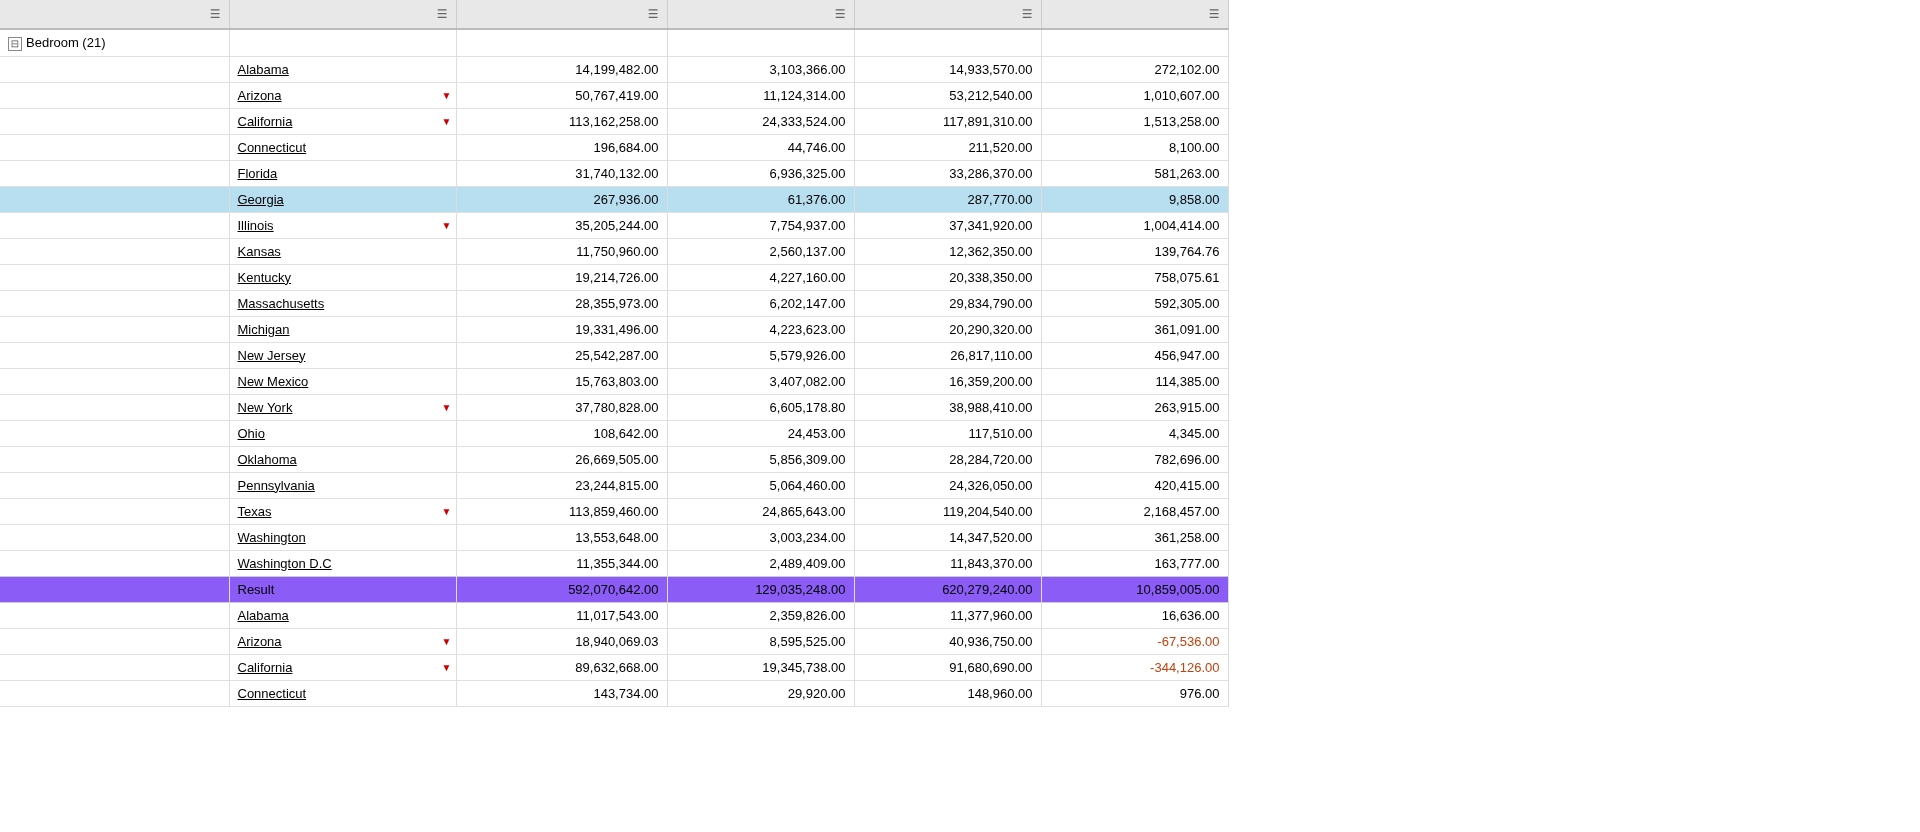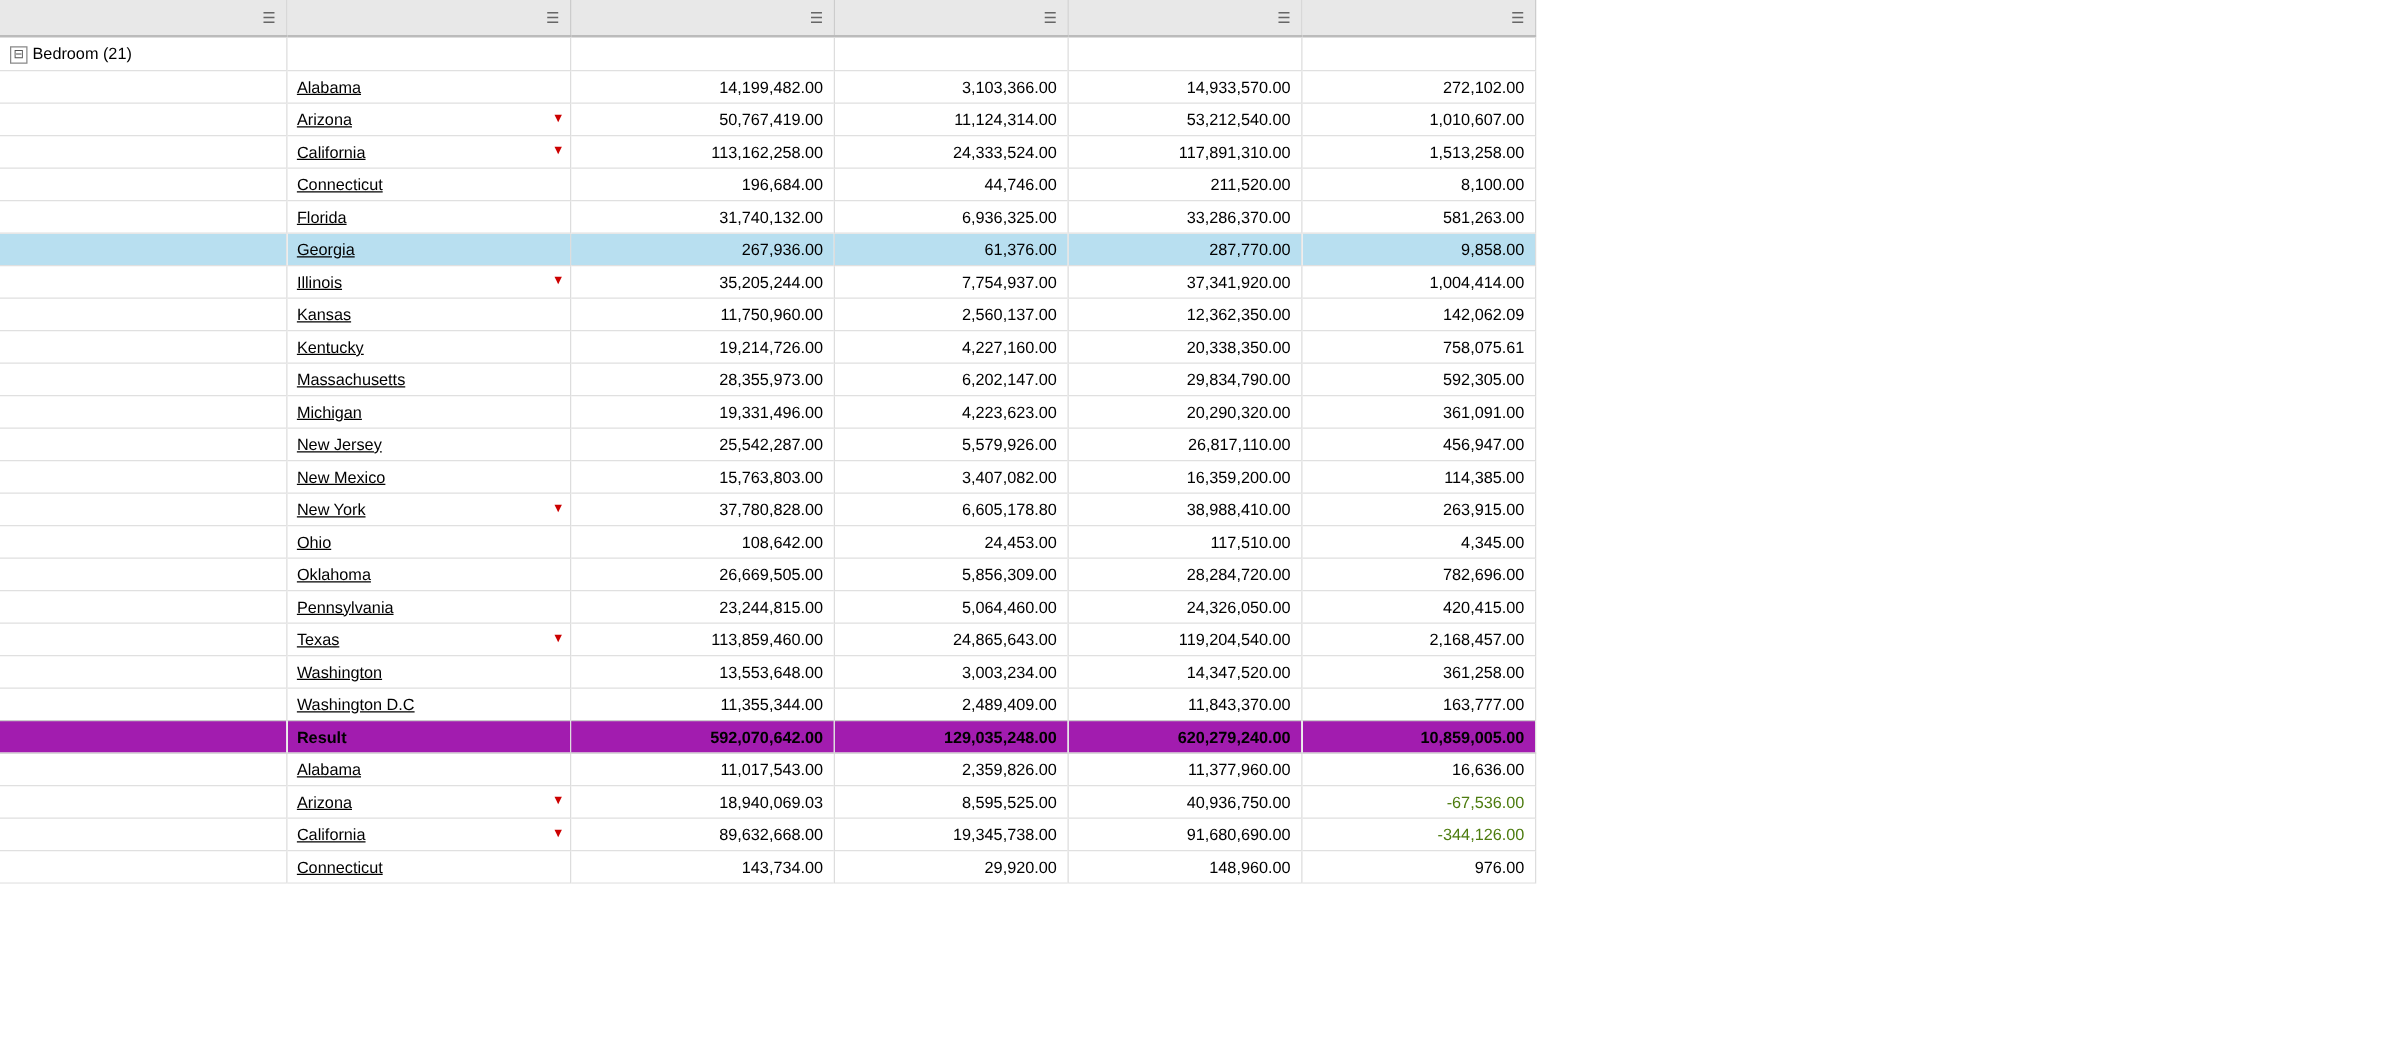--- a/index.html
+++ b/index.html
@@ -51,22 +51,22 @@
       cursor: pointer;
     }
 
     tbody tr {
       border-bottom: 1px solid #e0e0e0;
     }
     tbody tr.highlighted {
       background: #b8dff0;
     }
     tbody tr.result-row td {
-      font-weight: bold;
-      background: #a21caf;
+      font-weight: normal;
+      background: #8b5cf6;
       border-top: 1px solid #ccc;
       border-bottom: 1px solid #ccc;
     }
 
     td {
       padding: 5px 8px;
       border-right: 1px solid #ddd;
       white-space: nowrap;
       overflow: hidden;
     }
@@ -92,21 +92,21 @@
       border: 1px solid #888;
       text-align: center;
       line-height: 12px;
       font-size: 10px;
       margin-right: 4px;
       cursor: pointer;
       color: #555;
       vertical-align: middle;
     }
     .negative {
-      color: #4d7c0f;
+      color: #c2410c;
     }
   </style>
 </head>
 <body>
 
 <table>
   <thead>
     <tr>
       <th class="col-product">
         <span></span>
@@ -198,21 +198,21 @@
         <td class="num">7,754,937.00</td>
         <td class="num">37,341,920.00</td>
         <td class="num">1,004,414.00</td>
       </tr>
       <tr>
         <td></td>
         <td class="state-cell">Kansas</td>
         <td class="num">11,750,960.00</td>
         <td class="num">2,560,137.00</td>
         <td class="num">12,362,350.00</td>
-        <td class="num">142,062.09</td>
+        <td class="num">139,764.76</td>
       </tr>
       <tr>
         <td></td>
         <td class="state-cell">Kentucky</td>
         <td class="num">19,214,726.00</td>
         <td class="num">4,227,160.00</td>
         <td class="num">20,338,350.00</td>
         <td class="num">758,075.61</td>
       </tr>
       <tr>

